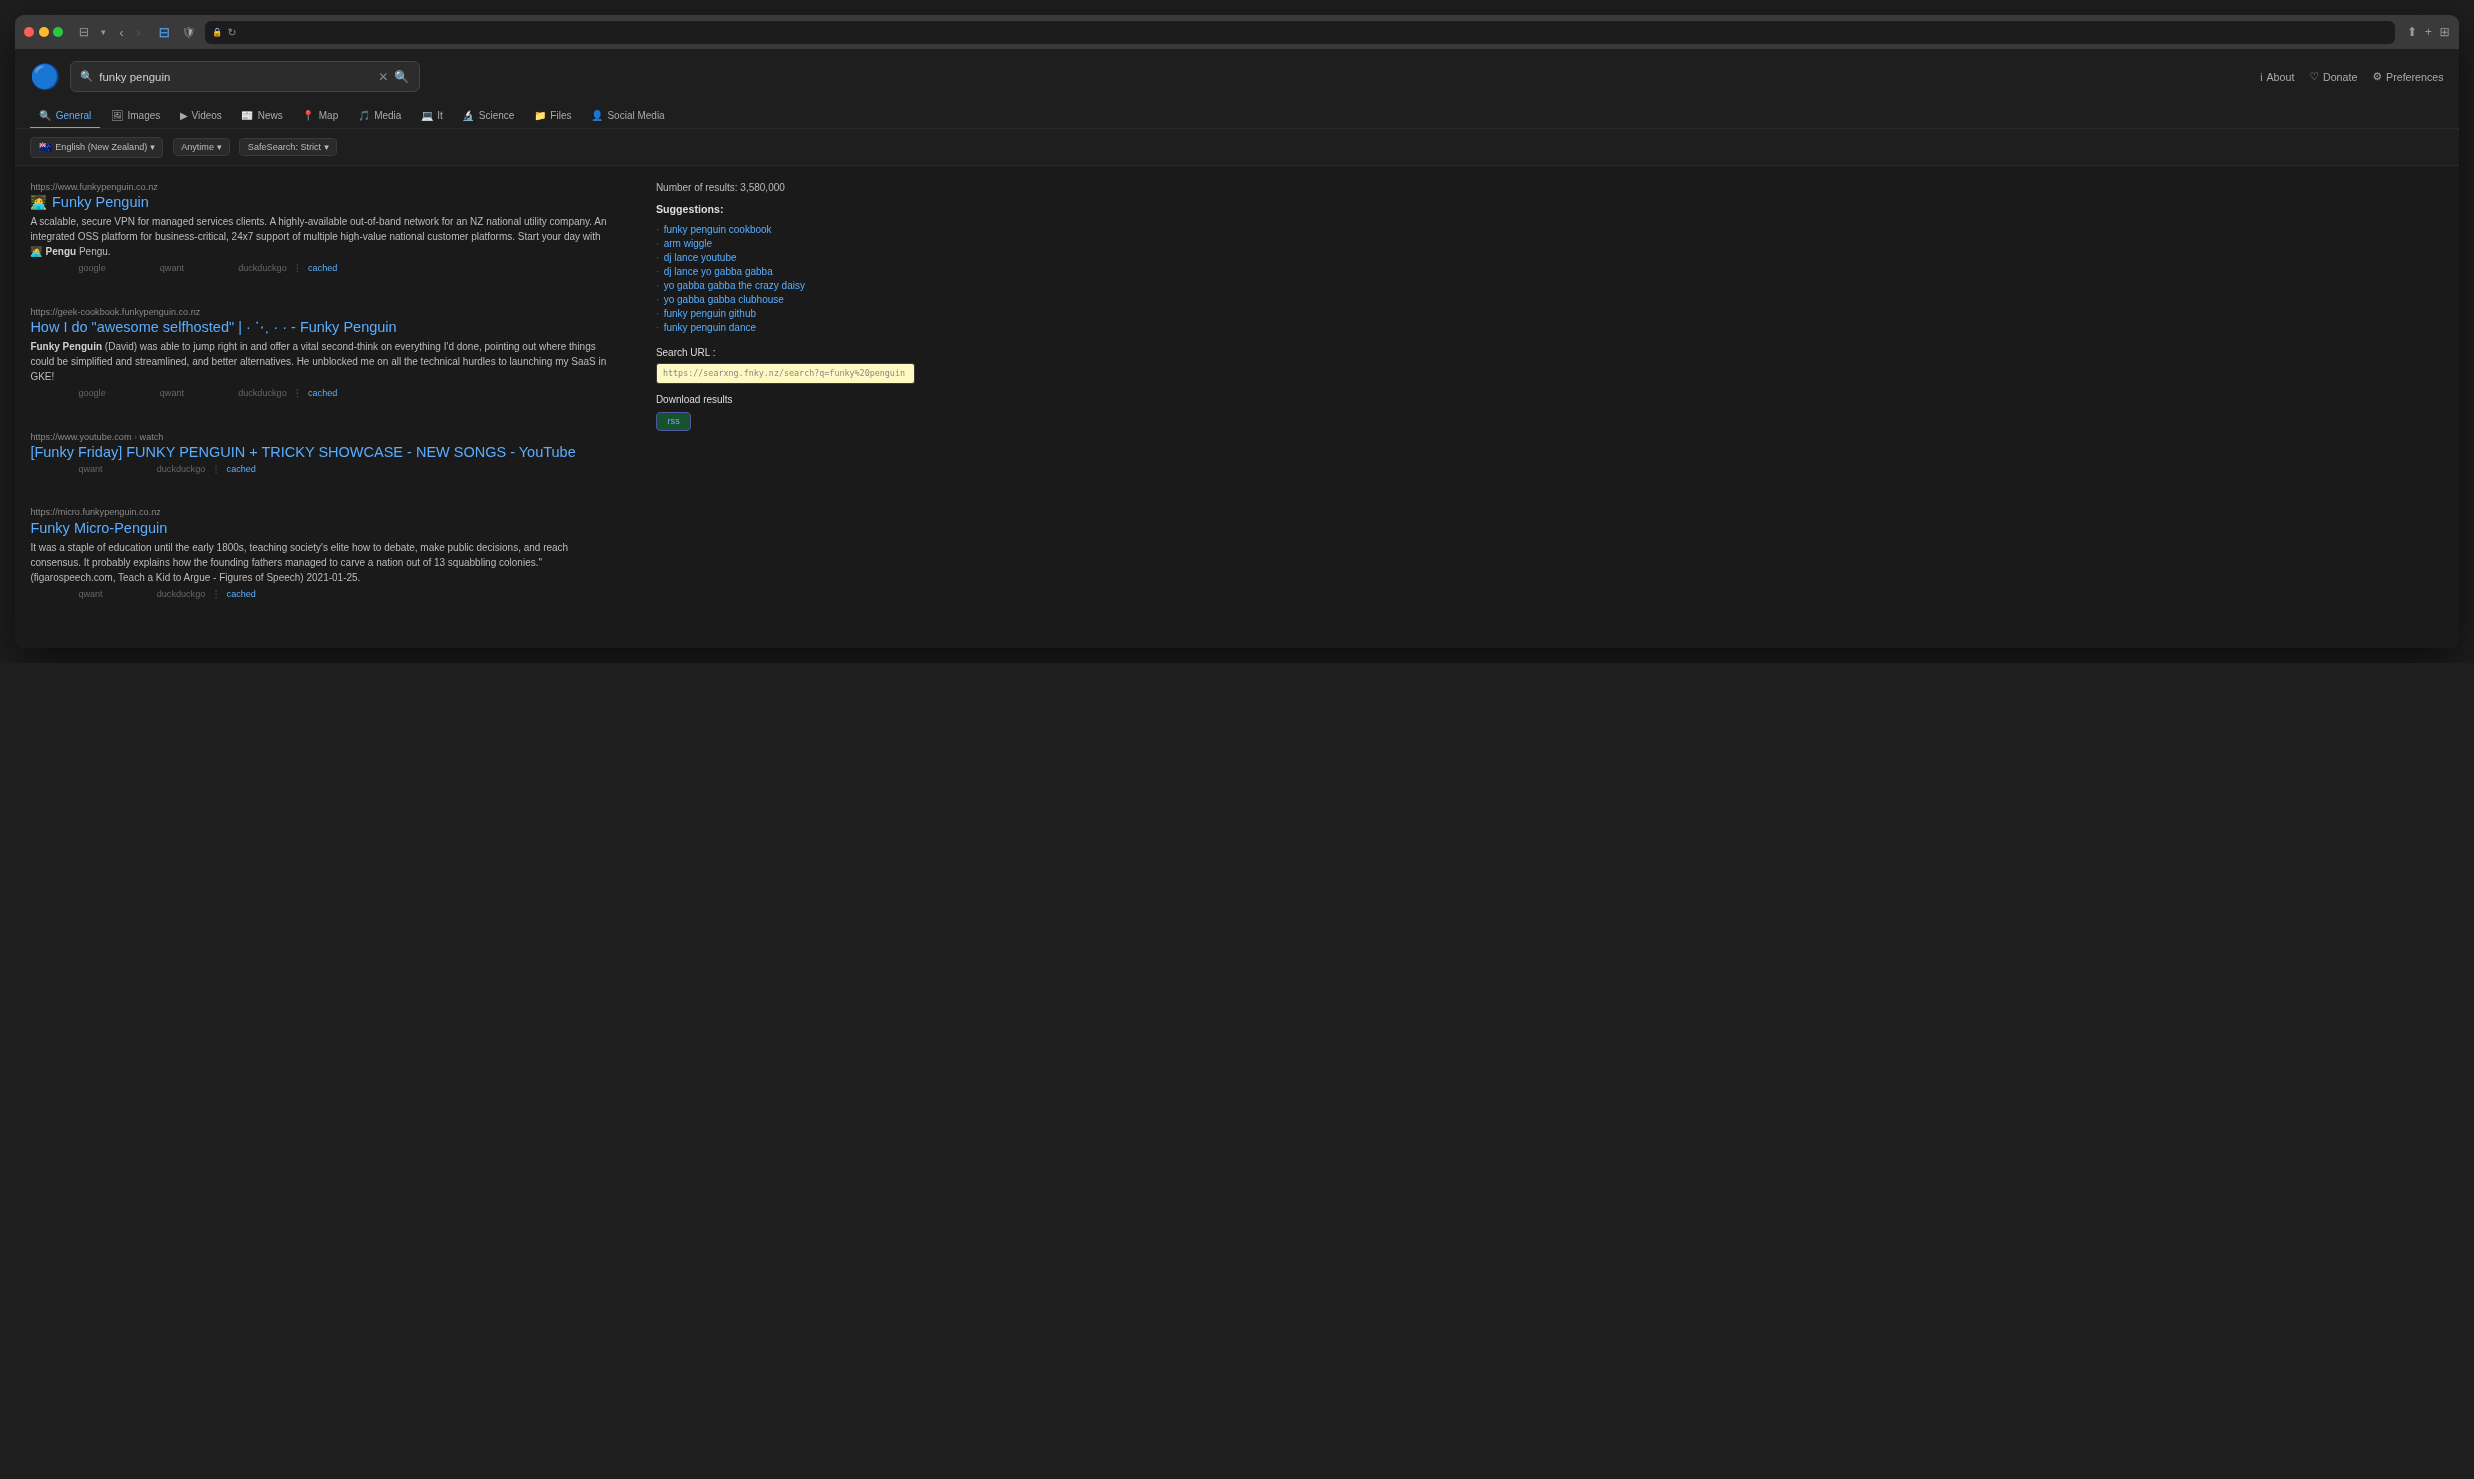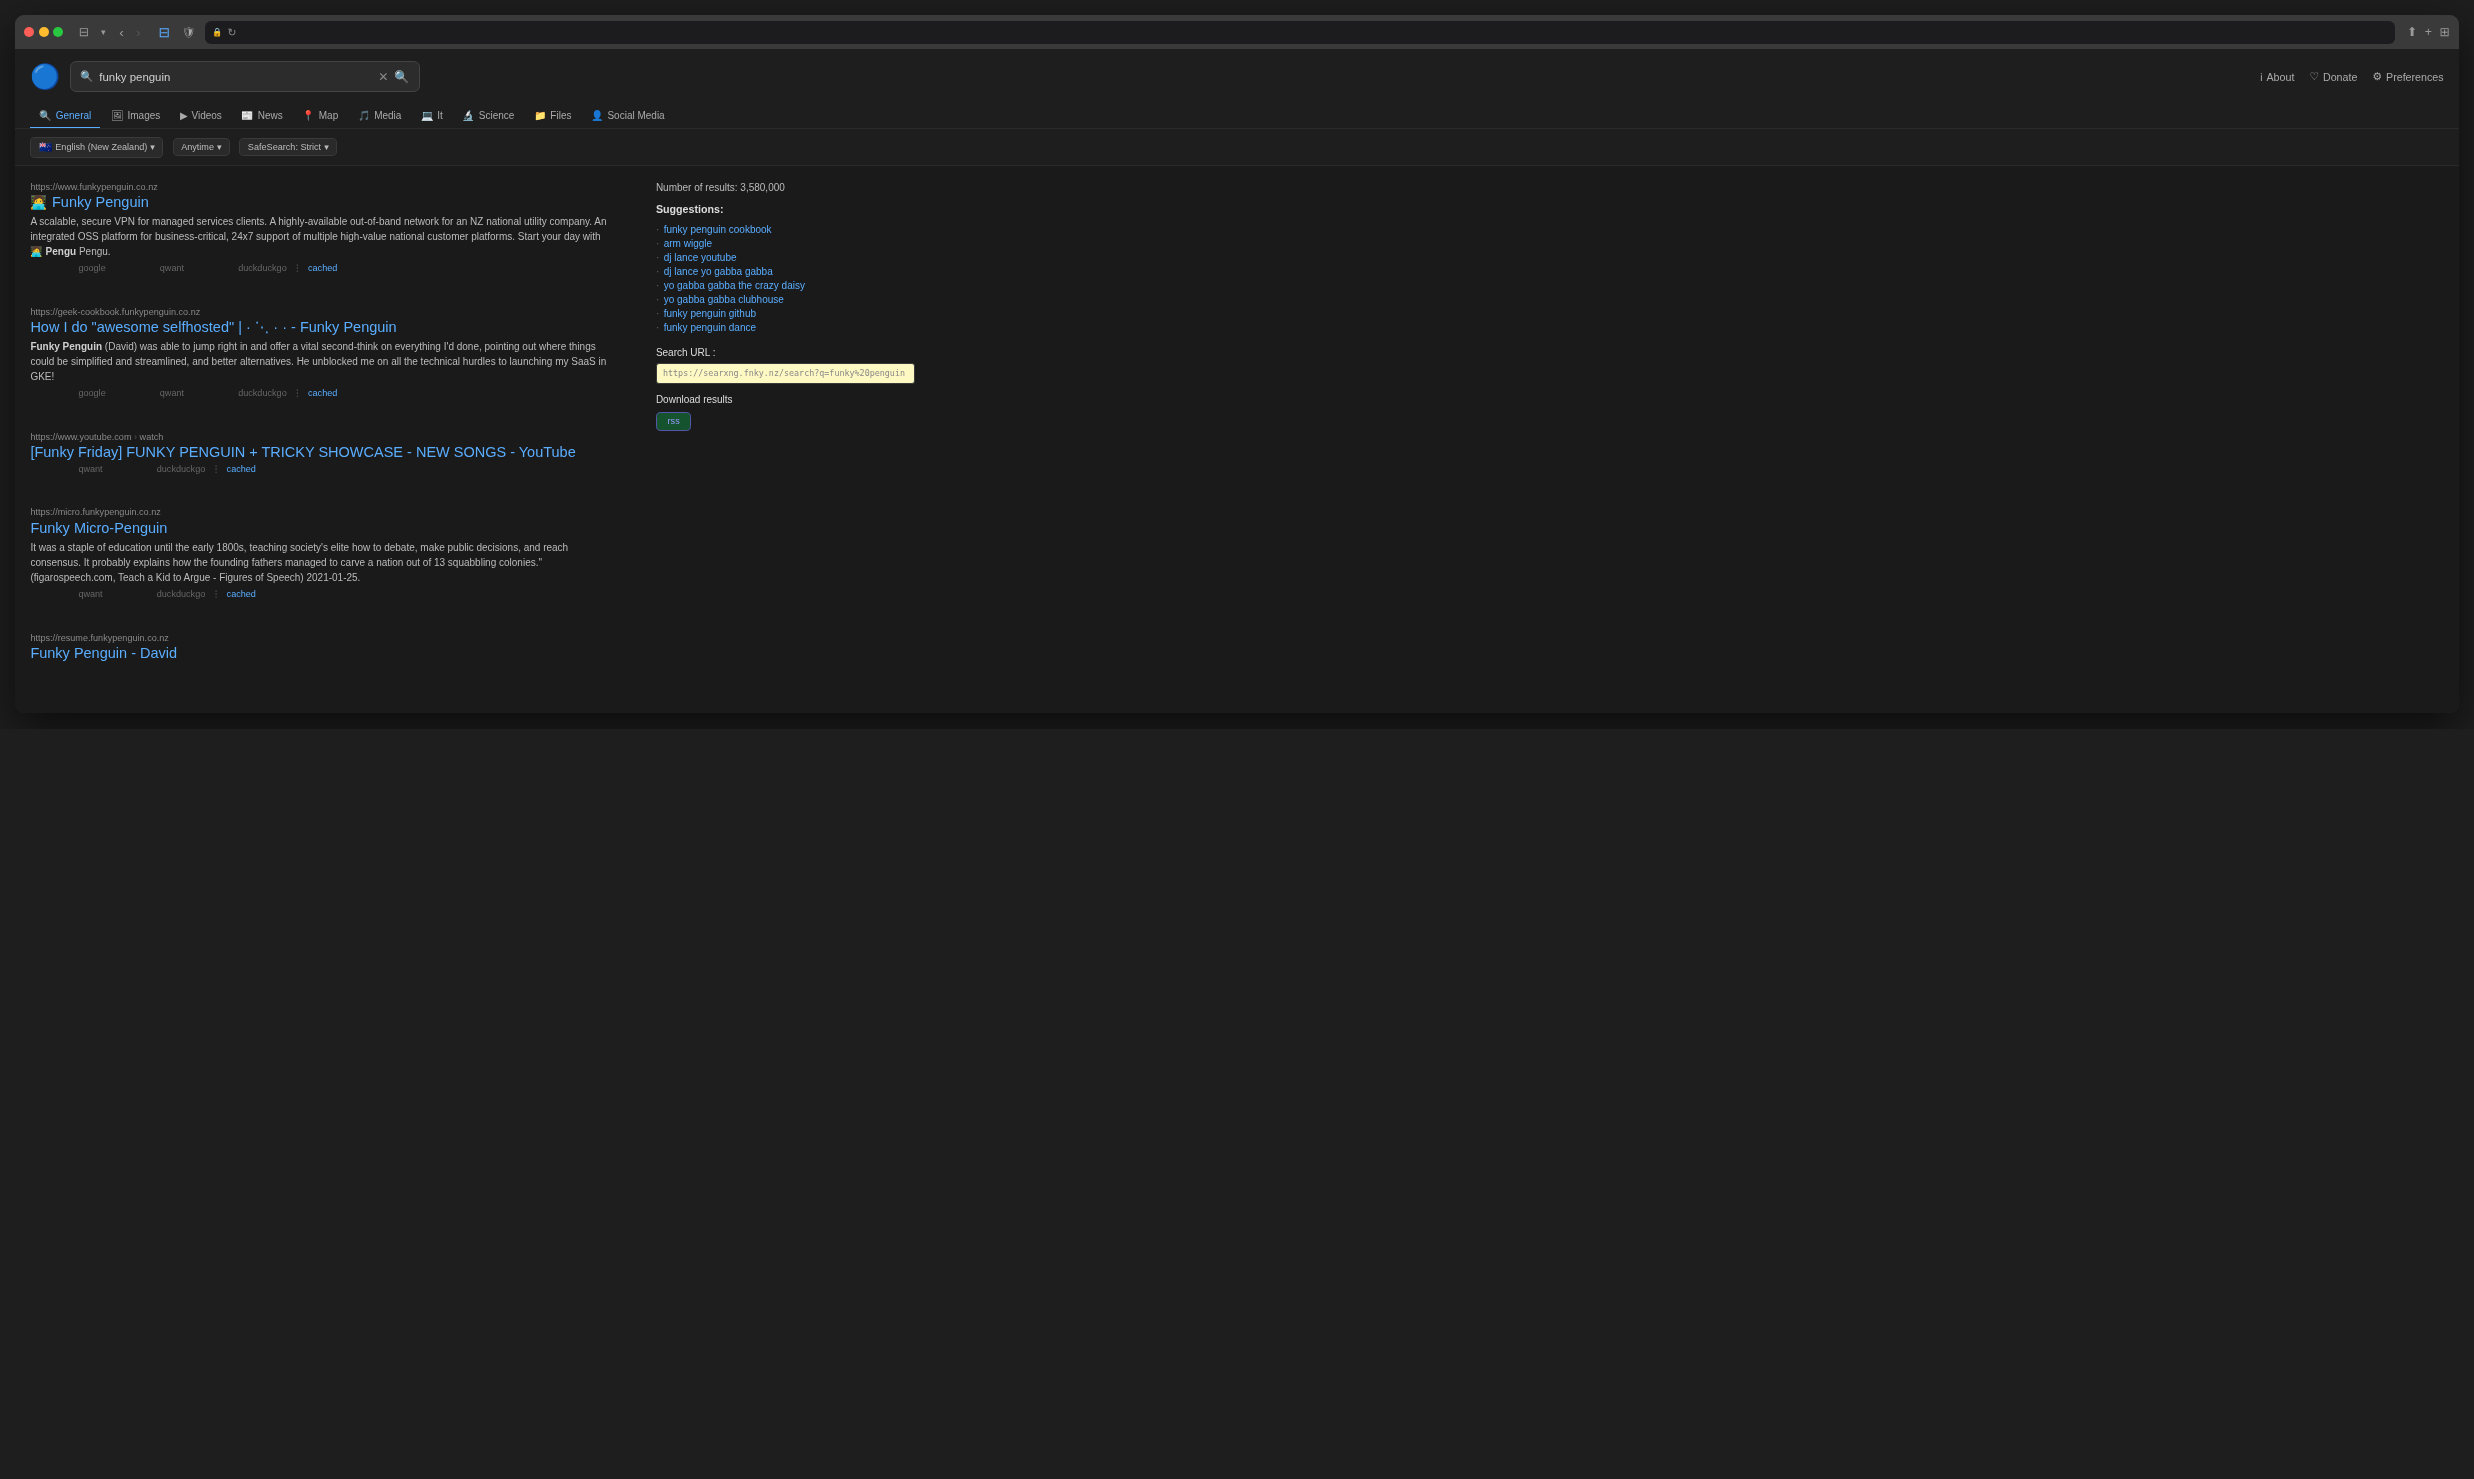--- a/index.html
+++ b/index.html
@@ -546,26 +546,20 @@
             It was a staple of education until the early 1800s, teaching society's elite how to debate, make public decisions, and reach consensus. It probably explains how the founding fathers managed to carve a nation out of 13 squabbling colonies." (figarospeech.com, Teach a Kid to Argue - Figures of Speech) 2021-01-25.
           </div>
           <div class="result-meta">
             <span class="result-meta-link">qwant</span>
             <span class="result-meta-link">duckduckgo</span>
             <span class="result-more">⋮</span>
             <a class="cached-link">cached</a>
           </div>
         </div>
 
-        <div class="result-item">
-          <div class="result-url">https://resume.funkypenguin.co.nz</div>
-          <a class="result-title">
-            <span>Funky Penguin - David</span>
-          </a>
-        </div>
 
       </div>
 
       <div class="sidebar-column">
         <div class="sidebar-stat">Number of results: 3,580,000</div>
 
         <div class="sidebar-section-title">Suggestions:</div>
 
         <div>
           <div class="suggestion-item">

